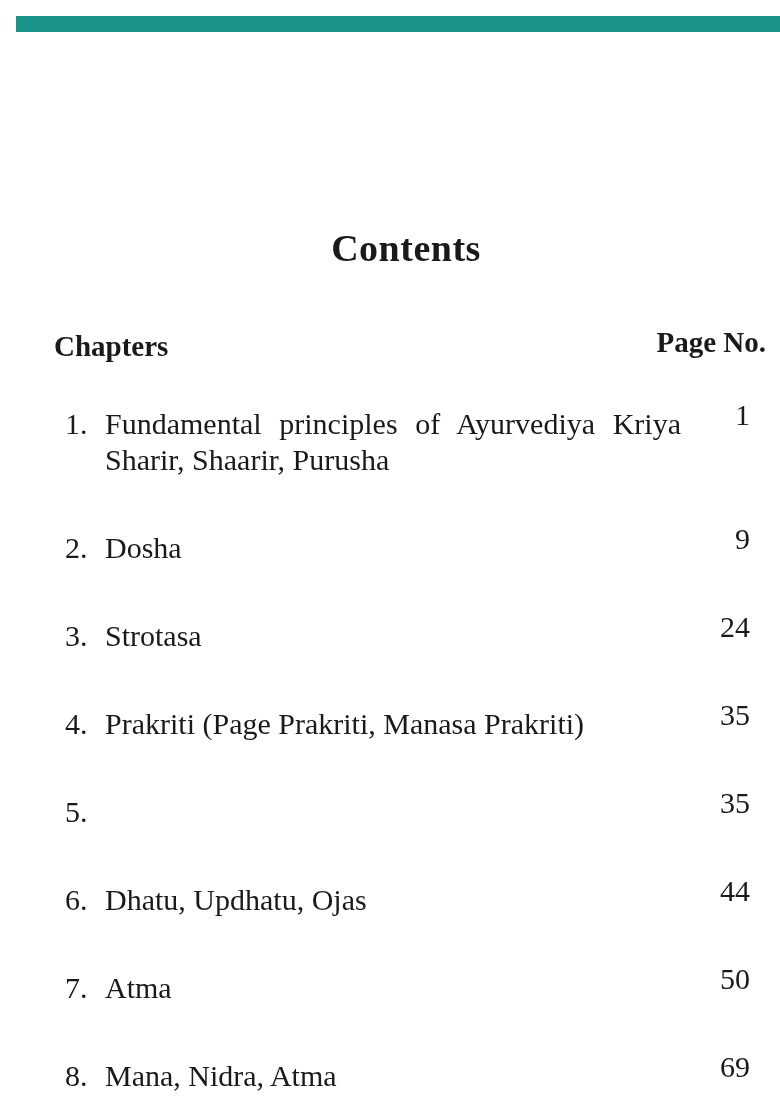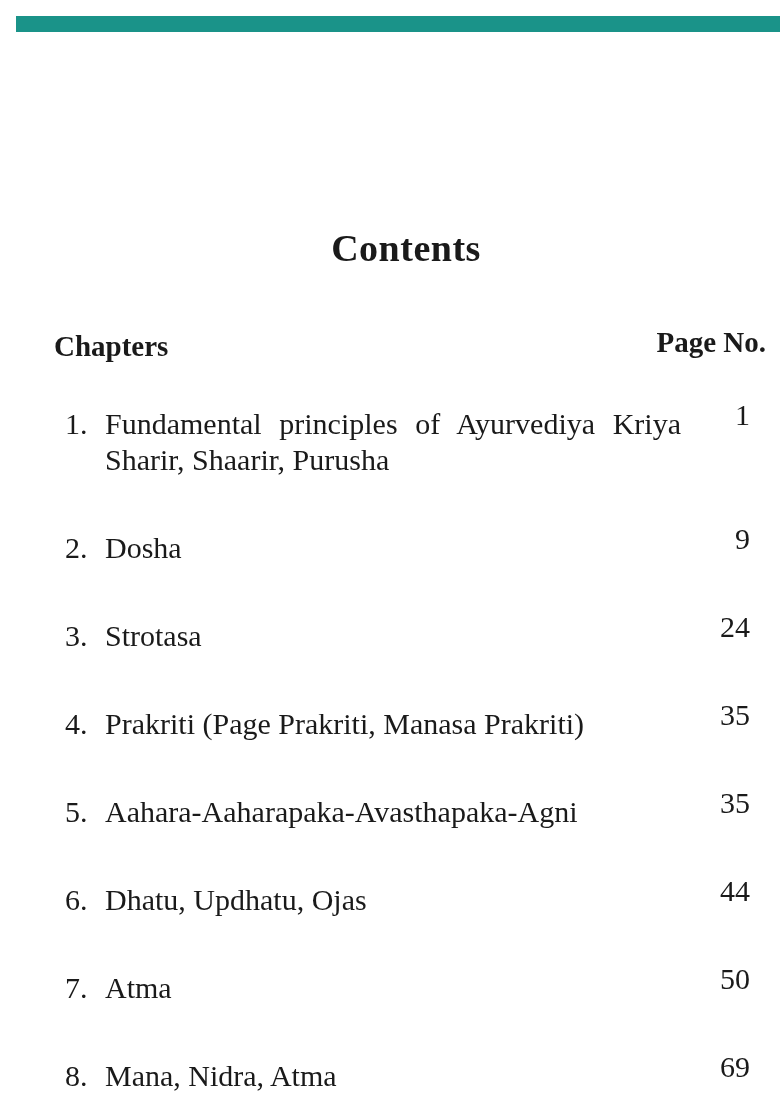--- a/index.html
+++ b/index.html
@@ -119,21 +119,20 @@
     </div>
 
     <div class="toc-row">
       <span class="num">4.</span>
       <span class="title">Prakriti (Page Prakriti, Manasa Prakriti)</span>
       <span class="pageno">35</span>
     </div>
 
     <div class="toc-row">
       <span class="num">5.</span>
-      <span class="title">Aahara-Aaharapaka-Avasthapaka-Agni</span>
       <span class="pageno">35</span>
     </div>
 
     <div class="toc-row">
       <span class="num">6.</span>
       <span class="title">Dhatu, Updhatu, Ojas</span>
       <span class="pageno">44</span>
     </div>
 
     <div class="toc-row">

